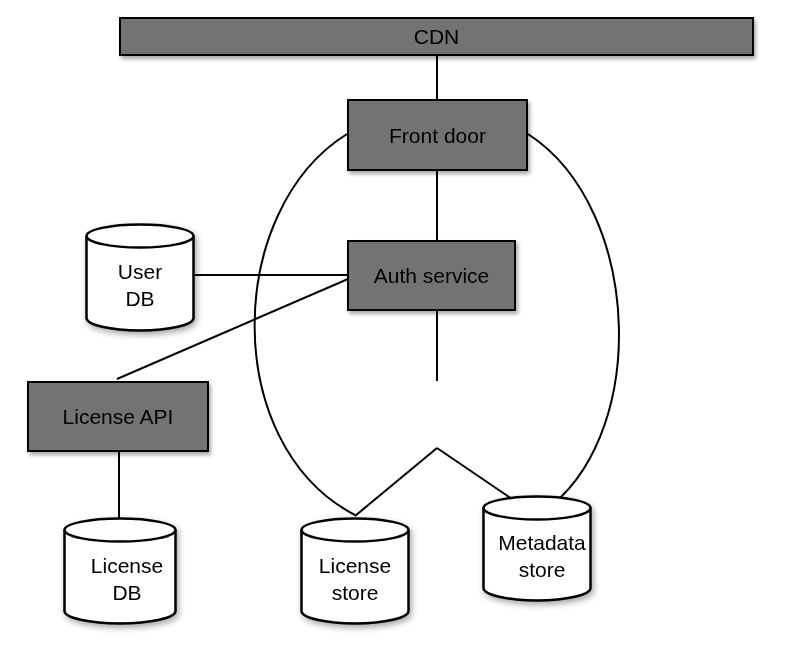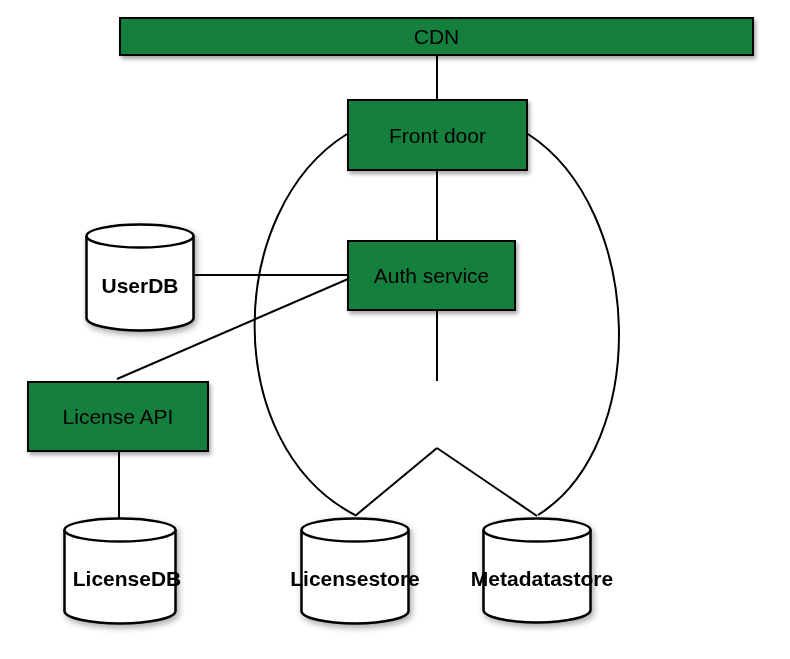--- a/index.html
+++ b/index.html
@@ -18,21 +18,21 @@
     z-index: 0;
   }
   .edges path {
     fill: none;
     stroke: #000000;
     stroke-width: 2;
   }
   .box {
     position: absolute;
     box-sizing: border-box;
-    background: #15803d;
+    background: #737373;
     border: 2.5px solid #000000;
     box-shadow: 2px 3px 4px rgba(0,0,0,0.35);
     display: flex;
     flex-direction: column;
     align-items: center;
     justify-content: center;
     text-align: center;
     font-size: 21px;
     line-height: 27px;
     z-index: 1;
@@ -43,28 +43,27 @@
   }
   .cylinder svg {
     position: absolute;
     left: 0; top: 0;
     filter: drop-shadow(2px 3px 3px rgba(0,0,0,0.35));
   }
   .cyl-label {
     position: absolute;
     left: 0; top: 0; right: 0; bottom: 0;
     display: flex;
-    flex-direction: row;
+    flex-direction: column;
     align-items: center;
     justify-content: center;
     padding-top: 15px;
     text-align: center;
     font-size: 21px;
     line-height: 27px;
-    font-weight: bold;
   }
   .line { display: block; }
 </style>
 </head>
 <body>
 
 <div class="canvas">
 
   <svg class="edges" width="790" height="659" viewBox="0 0 790 659">
     <path d="M437,56 L437,100"></path>
@@ -122,21 +121,21 @@
     <svg width="110" height="108" viewBox="0 0 110 108">
       <path d="M1.5,13 V94 A53.5,12.5 0 0 0 108.5,94 V13" fill="#ffffff" stroke="#000000" stroke-width="2.5"></path>
       <ellipse cx="55" cy="13" rx="53.5" ry="11.5" fill="#ffffff" stroke="#000000" stroke-width="2.5"></ellipse>
     </svg>
     <div class="cyl-label">
       <span class="line">License</span>
       <span class="line">store</span>
     </div>
   </div>
 
-  <div class="cylinder" style="left:482px; top:517px; width:120px; height:107px;">
+  <div class="cylinder" style="left:482px; top:495px; width:120px; height:107px;">
     <svg width="110" height="107" viewBox="0 0 110 107">
       <path d="M1.5,13 V93 A53.5,12.5 0 0 0 108.5,93 V13" fill="#ffffff" stroke="#000000" stroke-width="2.5"></path>
       <ellipse cx="55" cy="13" rx="53.5" ry="11.5" fill="#ffffff" stroke="#000000" stroke-width="2.5"></ellipse>
     </svg>
     <div class="cyl-label">
       <span class="line">Metadata</span>
       <span class="line">store</span>
     </div>
   </div>
 

